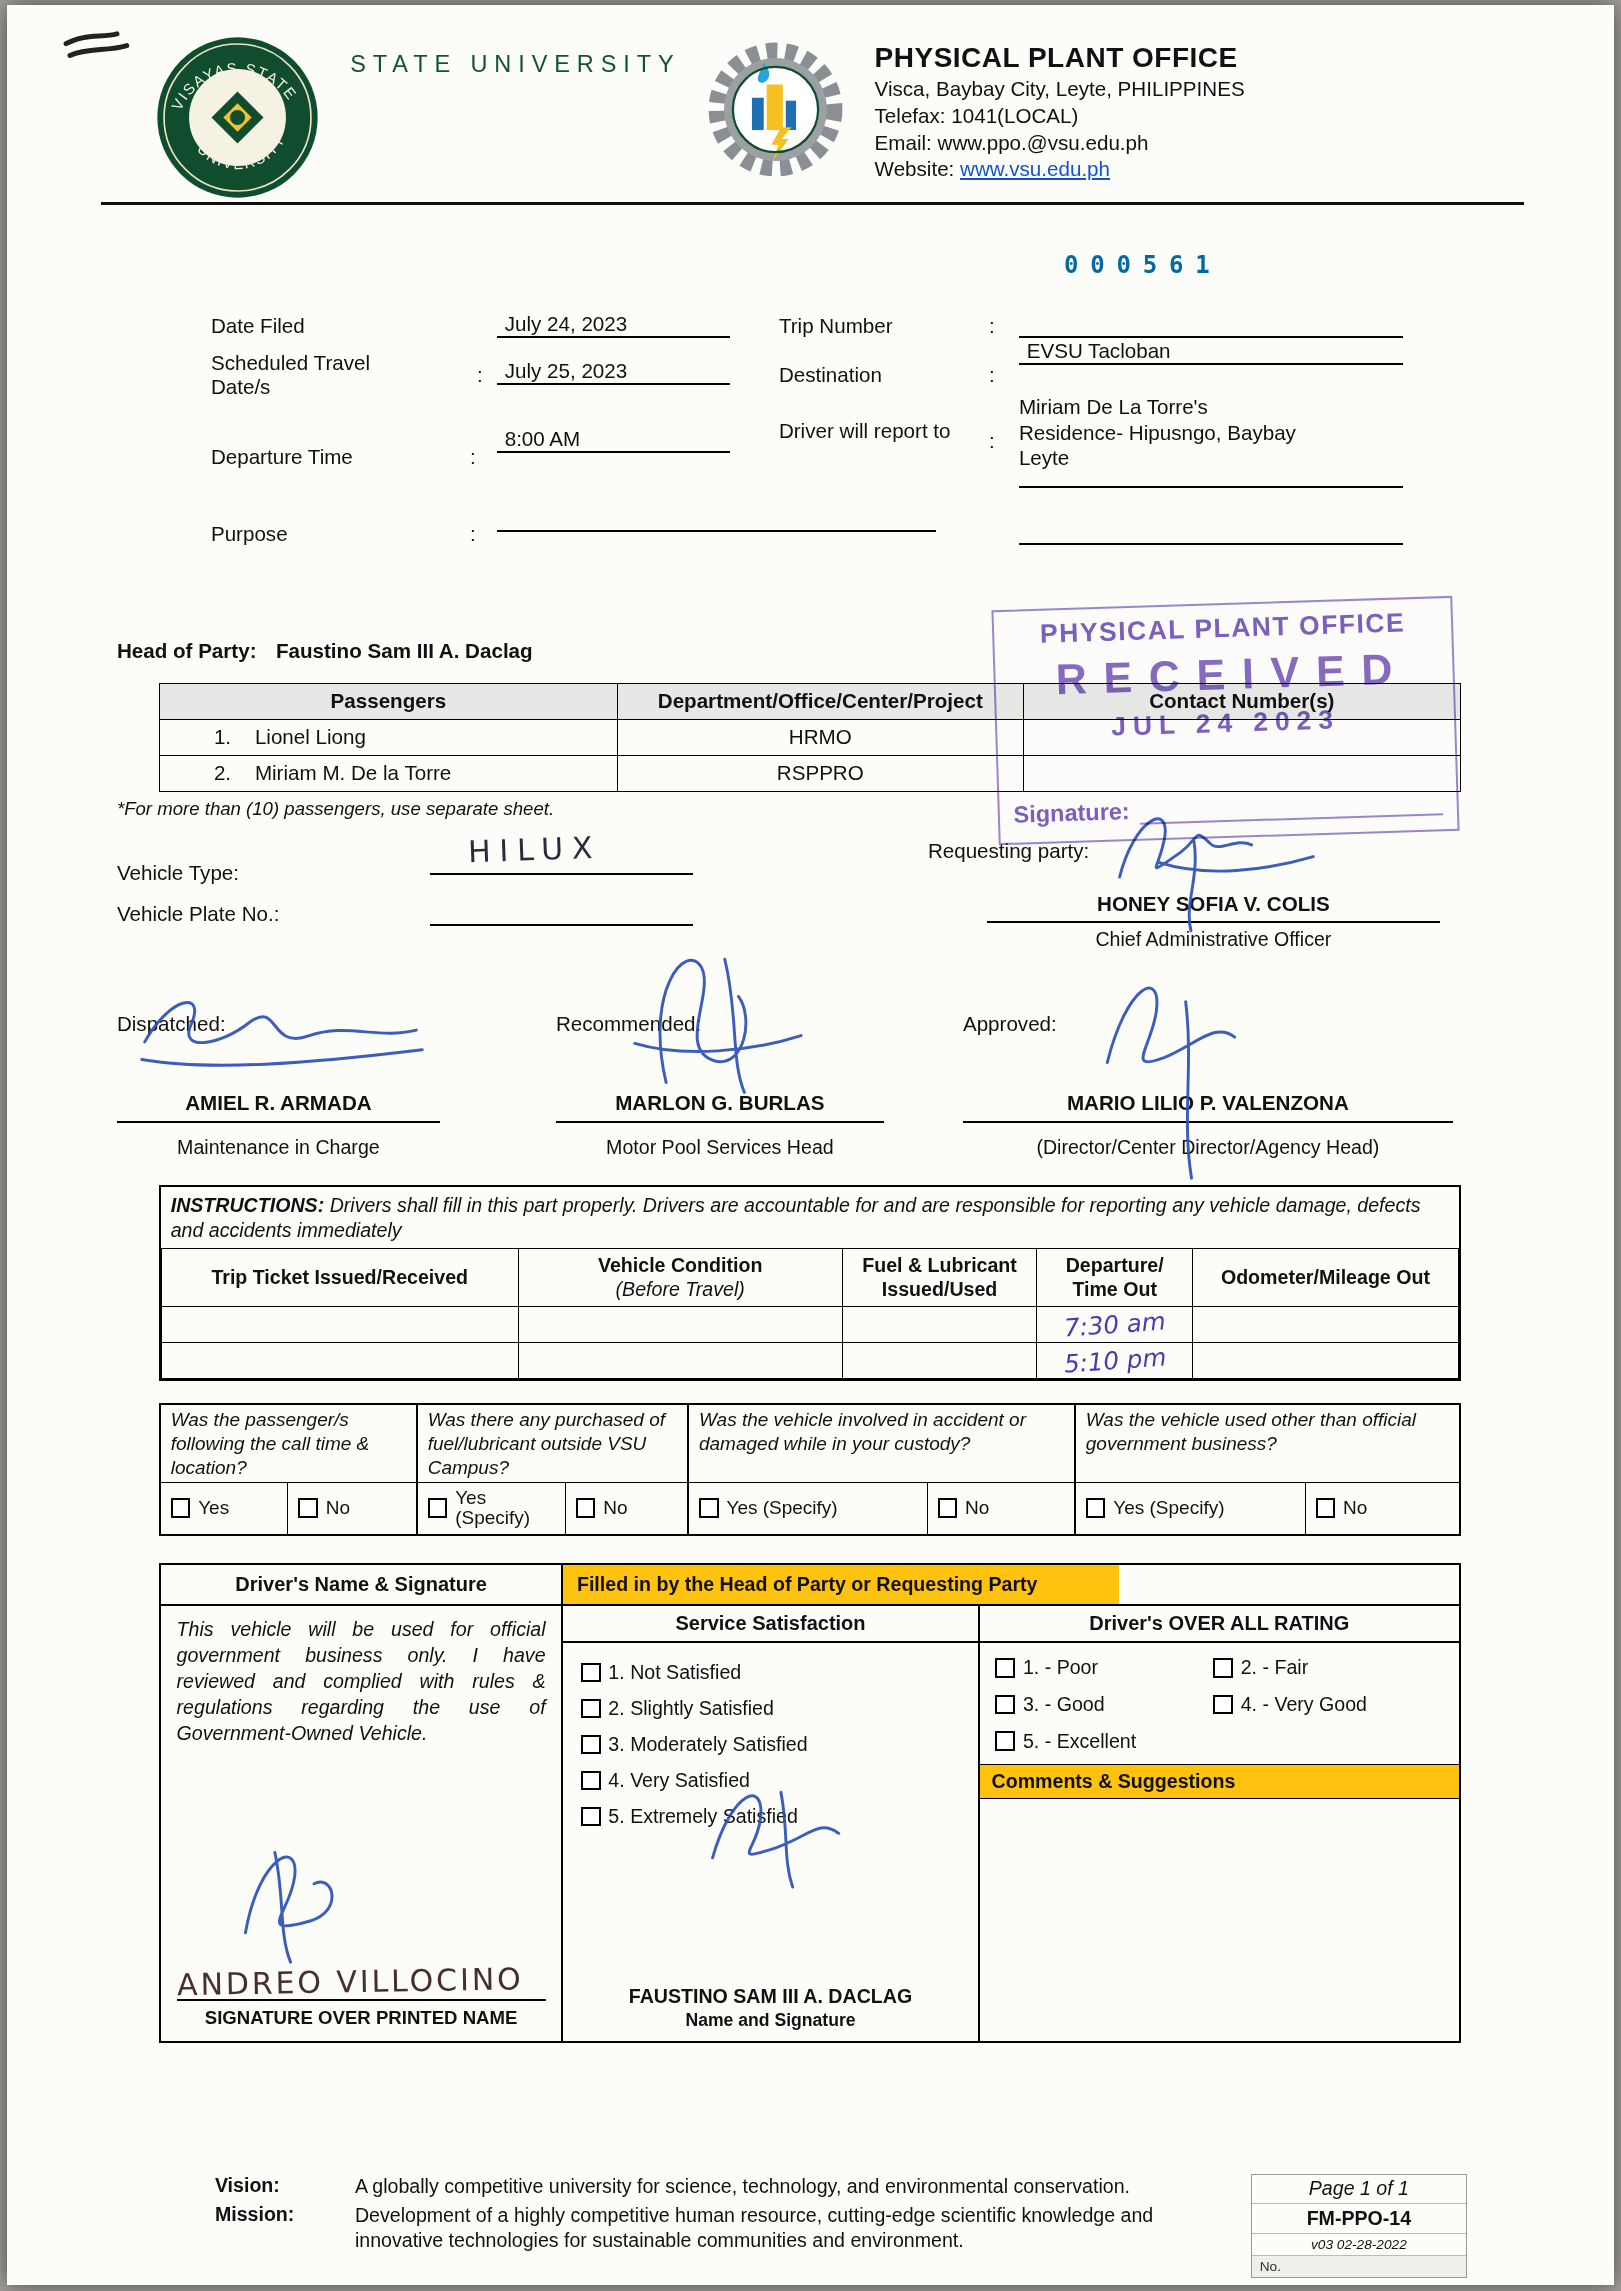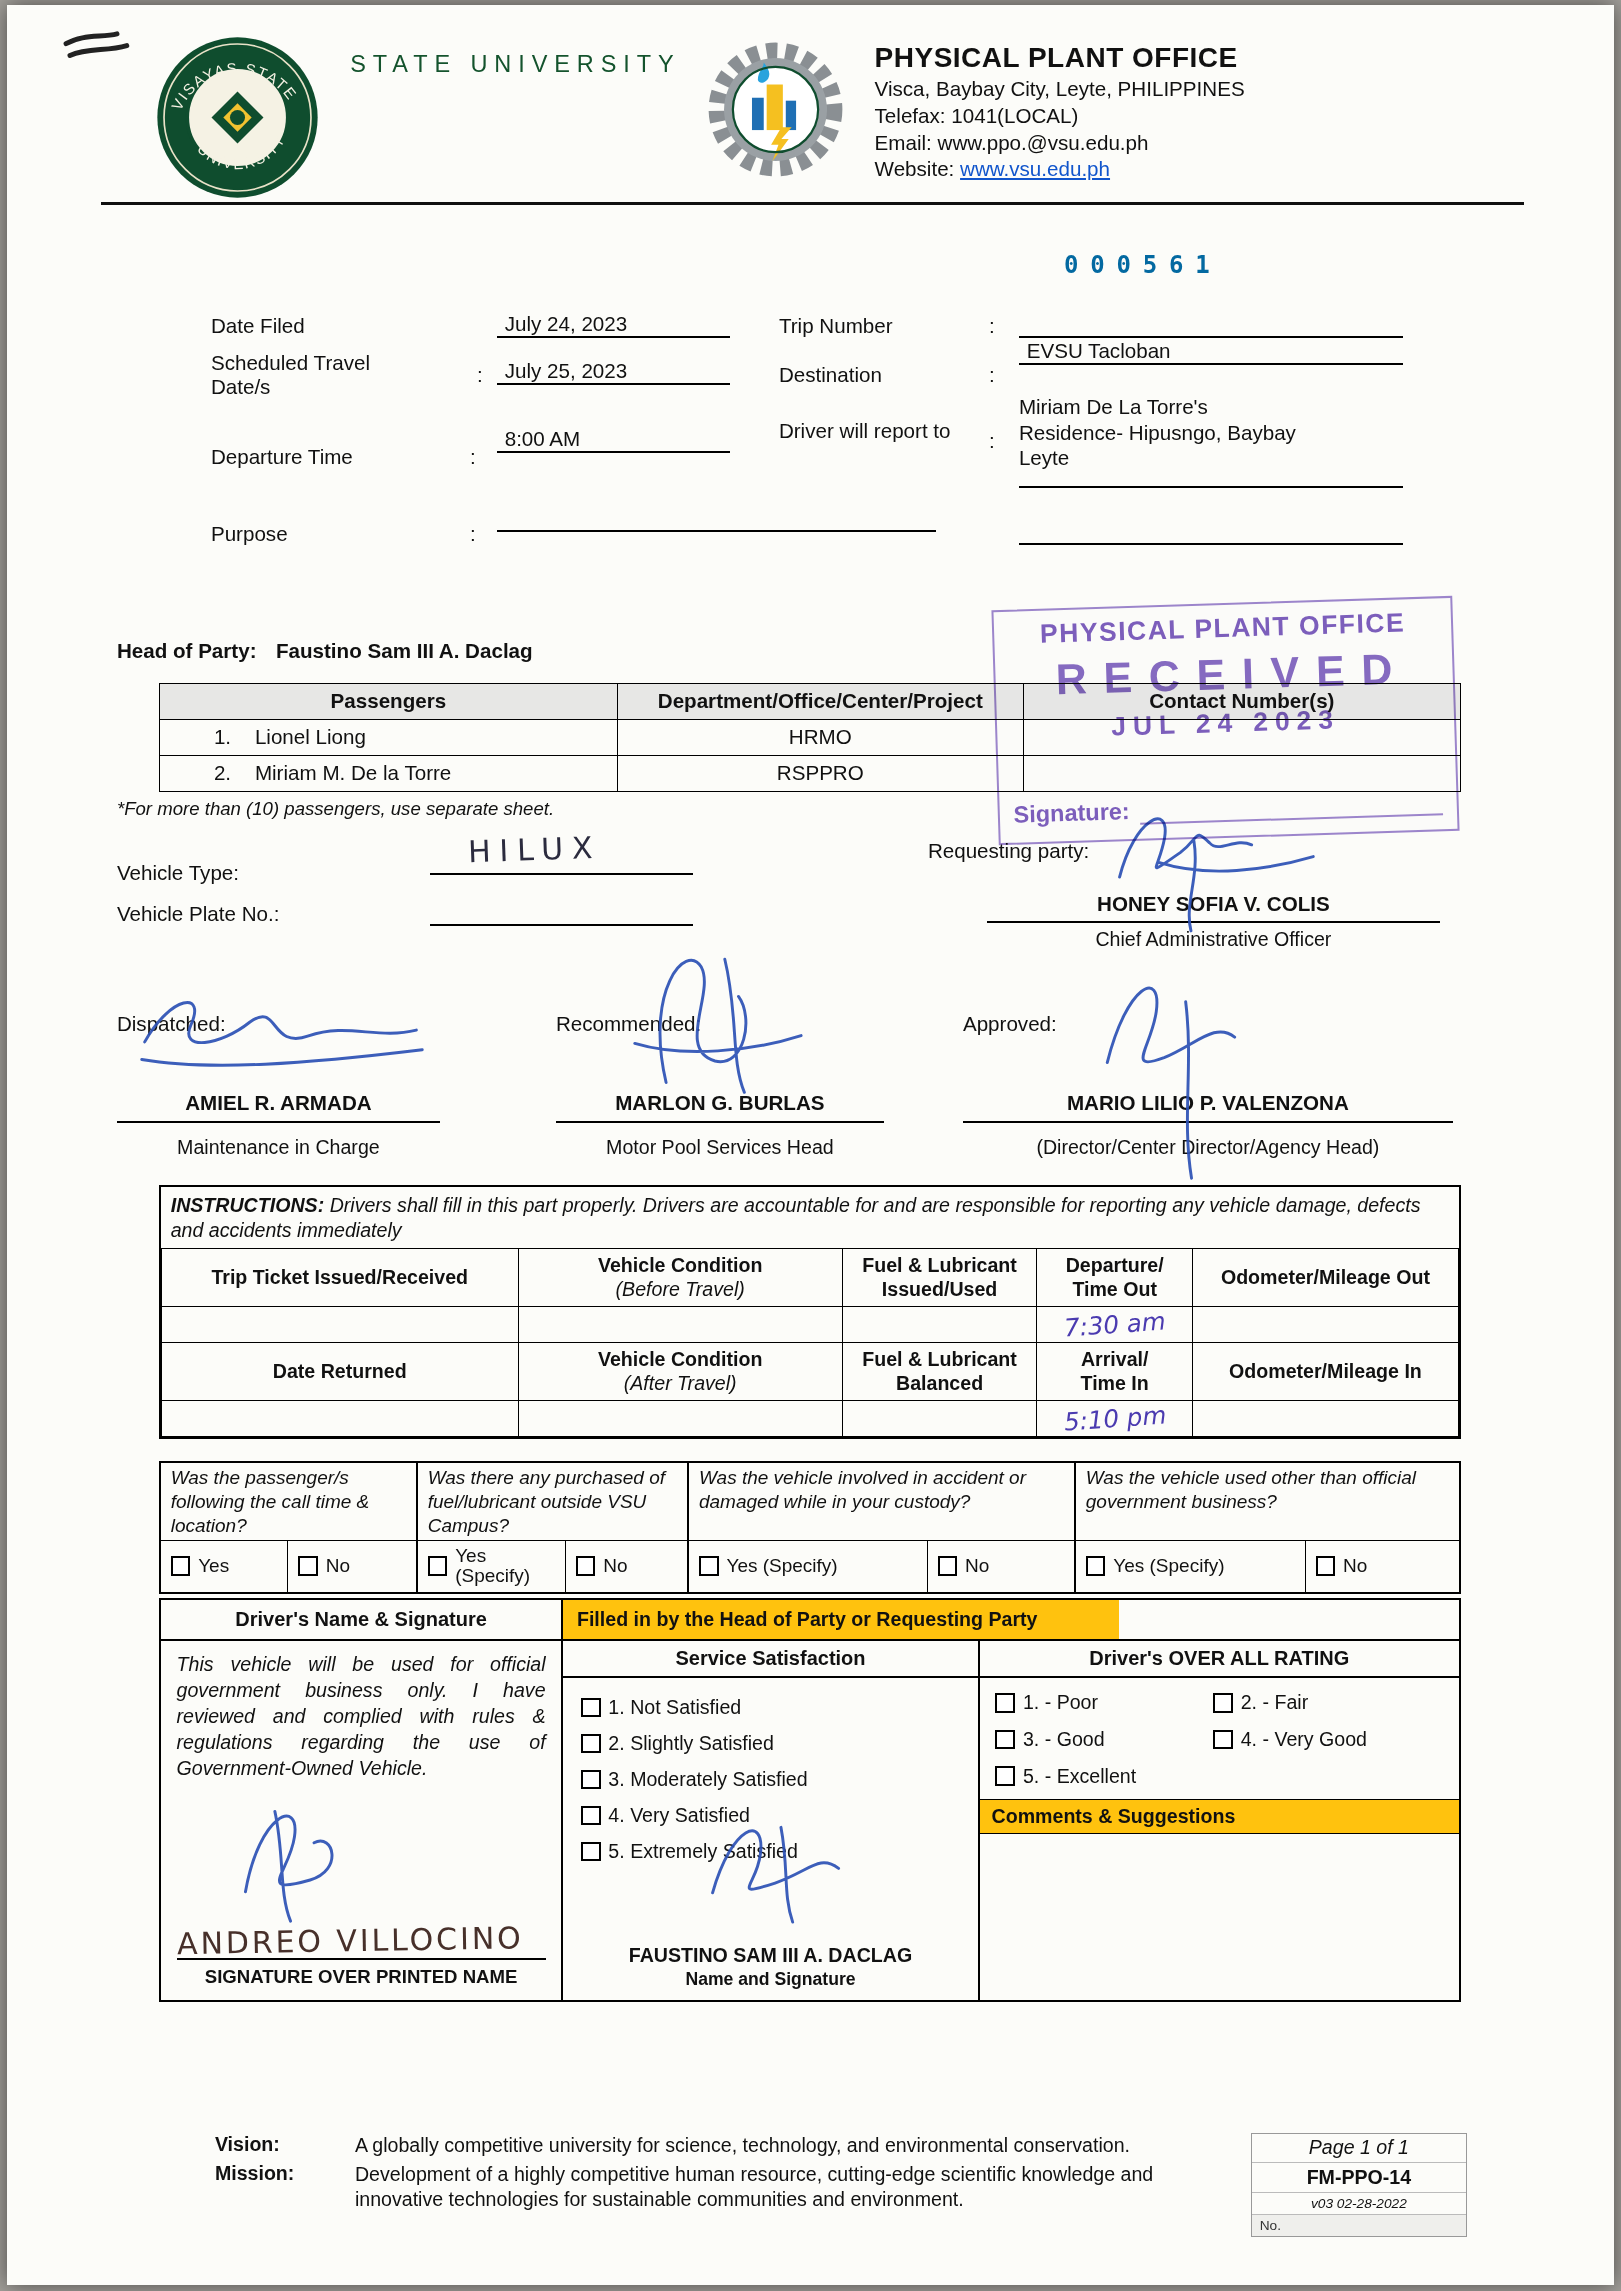--- a/index.html
+++ b/index.html
@@ -85,21 +85,21 @@
   .questions{margin:21.6px 0 0 152px;width:1302px;border:2px solid #000;display:flex;box-sizing:border-box;font-size:19px;}
   .q{border-right:2px solid #000;display:flex;flex-direction:column;box-sizing:border-box;}
   .q:last-child{border-right:none;}
   .q-text{height:78px;padding:3.9px 9.8px;font-style:italic;border-bottom:1.5px solid #000;box-sizing:border-box;line-height:1.25;}
   .q-opts{display:flex;height:51px;}
   .q-opt{display:flex;align-items:center;padding:0 5.9px 0 9.8px;box-sizing:border-box;line-height:1.05;}
   .q-opt.br{border-right:1.5px solid #000;}
   .cb{display:inline-block;flex:none;width:15.7px;height:15.7px;border:2px solid #000;margin-right:7.8px;background:#fff;}
 
   
-  .driver-box{margin:4px 0 0 152px;width:1302px;height:404px;border:2.5px solid #000;display:flex;box-sizing:border-box;font-size:19.6px;}
+  .driver-box{margin:27px 0 0 152px;width:1302px;height:480px;border:2.5px solid #000;display:flex;box-sizing:border-box;font-size:19.6px;}
   .dn-col{width:31%;border-right:2px solid #000;display:flex;flex-direction:column;box-sizing:border-box;}
   .dn-header{height:39px;display:flex;align-items:center;justify-content:center;font-weight:bold;border-bottom:2px solid #000;font-size:20px;}
   .dn-body{position:relative;flex:1;display:flex;flex-direction:column;padding:11.8px 15.7px 7.8px 15.7px;}
   .dn-statement{font-style:italic;text-align:justify;line-height:1.32;}
   .dn-spacer{flex:1;position:relative;}
   .dn-caption{font-weight:bold;text-align:center;font-size:18.6px;padding:5.9px 0 3.9px 0;border-top:2px solid #000;}
   .right-area{flex:1;display:flex;flex-direction:column;}
   .fill-header{height:39px;border-bottom:2px solid #000;display:flex;align-items:center;}
   .fill-header-inner{background:#ffc20e;font-weight:bold;height:100%;display:flex;align-items:center;padding:0 13.7px;width:62%;box-sizing:border-box;font-size:19.6px;}
   .cols{flex:1;display:flex;}
@@ -328,27 +328,20 @@
         <td><span>Departure/</span><br><span>Time Out</span></td>
         <td>Odometer/Mileage Out</td>
       </tr>
       <tr class="lt-val">
         <td></td>
         <td></td>
         <td></td>
         <td><span class="hw hw-time">7:30 am</span></td>
         <td></td>
       </tr>
-      <tr class="lt-head">
-        <td>Date Returned</td>
-        <td><span>Vehicle Condition</span><br><span class="i">(After Travel)</span></td>
-        <td><span>Fuel &amp; Lubricant</span><br><span>Balanced</span></td>
-        <td><span>Arrival/</span><br><span>Time In</span></td>
-        <td>Odometer/Mileage In</td>
-      </tr>
       <tr class="lt-val">
         <td></td>
         <td></td>
         <td></td>
         <td><span class="hw hw-time">5:10 pm</span></td>
         <td></td>
       </tr>
     </tbody>
         </table>
   </section>

